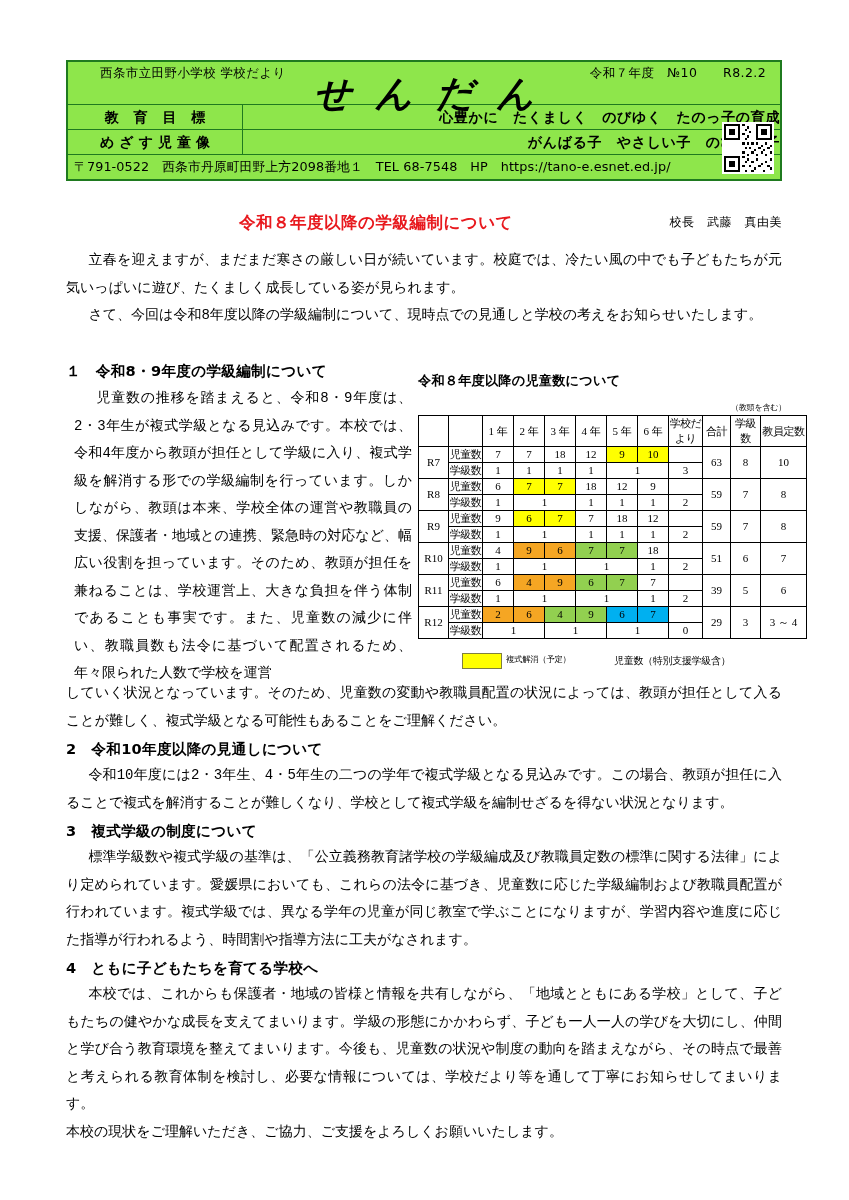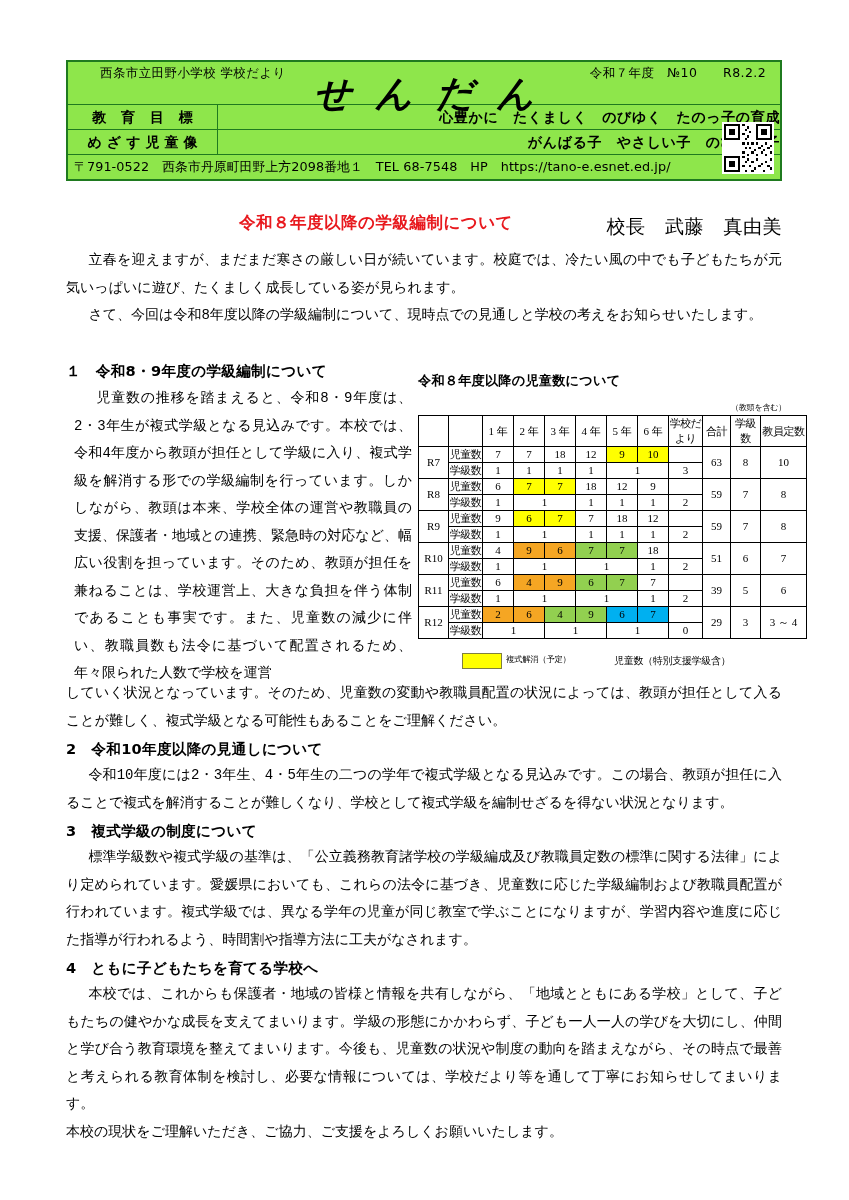--- a/index.html
+++ b/index.html
@@ -56,21 +56,21 @@
     font-style: italic;
   }
   .mast-row {
     display: flex;
     height: 25px;
     border-bottom: 1.2px solid #1f7a1f;
     align-items: center;
   }
   .mast-row:nth-of-type(3) { border-bottom: 1.5px solid #1f7a1f; }
   .mast-lab {
-    width: 150px;
+    width: 175px;
     text-align: center;
     font-size: 14px;
     font-weight: bold;
     letter-spacing: 5px;
     text-indent: 5px;
     font-family: "DejaVu Sans", "Liberation Sans", sans-serif;
     border-right: 1.2px solid #1f7a1f;
     line-height: 24px;
   }
   .mast-val {
@@ -115,21 +115,21 @@
     font-size: 16.5px;
     font-weight: bold;
     color: #e8191e;
     font-family: "DejaVu Sans", "Liberation Sans", sans-serif;
     letter-spacing: .5px;
     padding-right: 96px;
   }
   .art-author {
     position: absolute;
     right: 0; top: 2px;
-    font-size: 19px;
+    font-size: 12px;
     font-family: "DejaVu Sans", "Liberation Sans", sans-serif;
     letter-spacing: .5px;
   }
 
   
   .p {
     font-size: 14px;
     line-height: 27.5px;
     font-family: Liberation Mono, monospace;
     text-align: justify;

